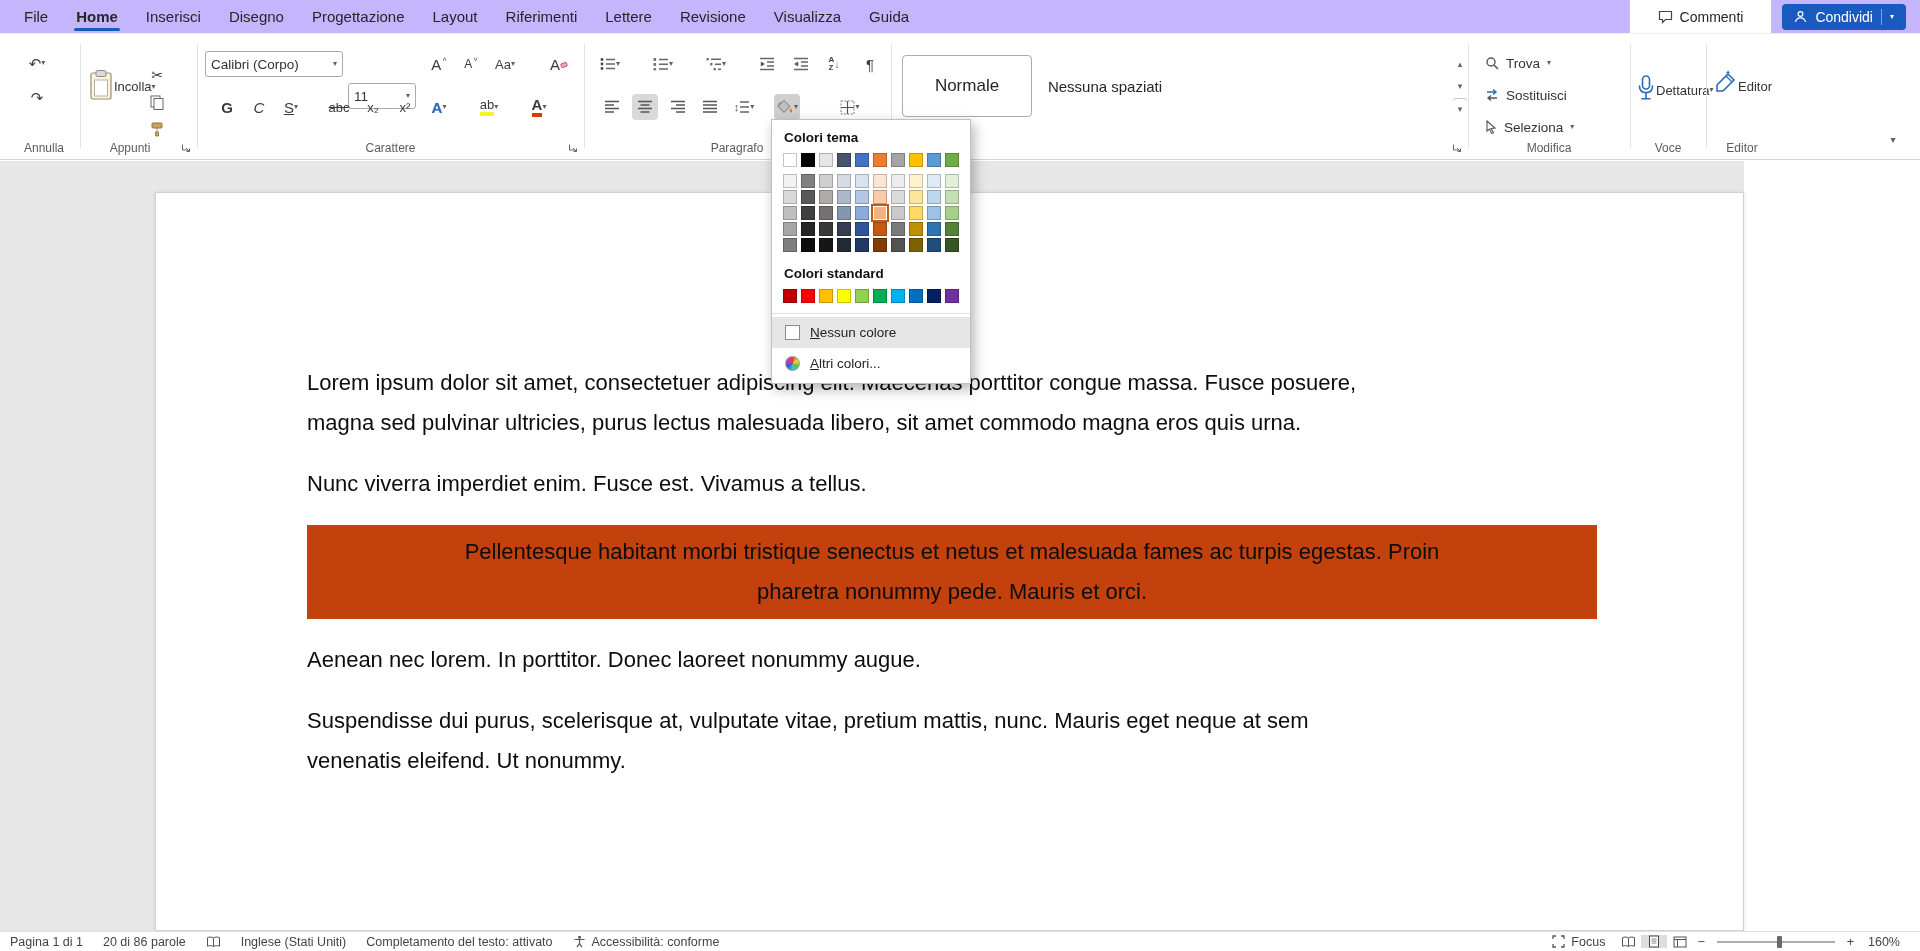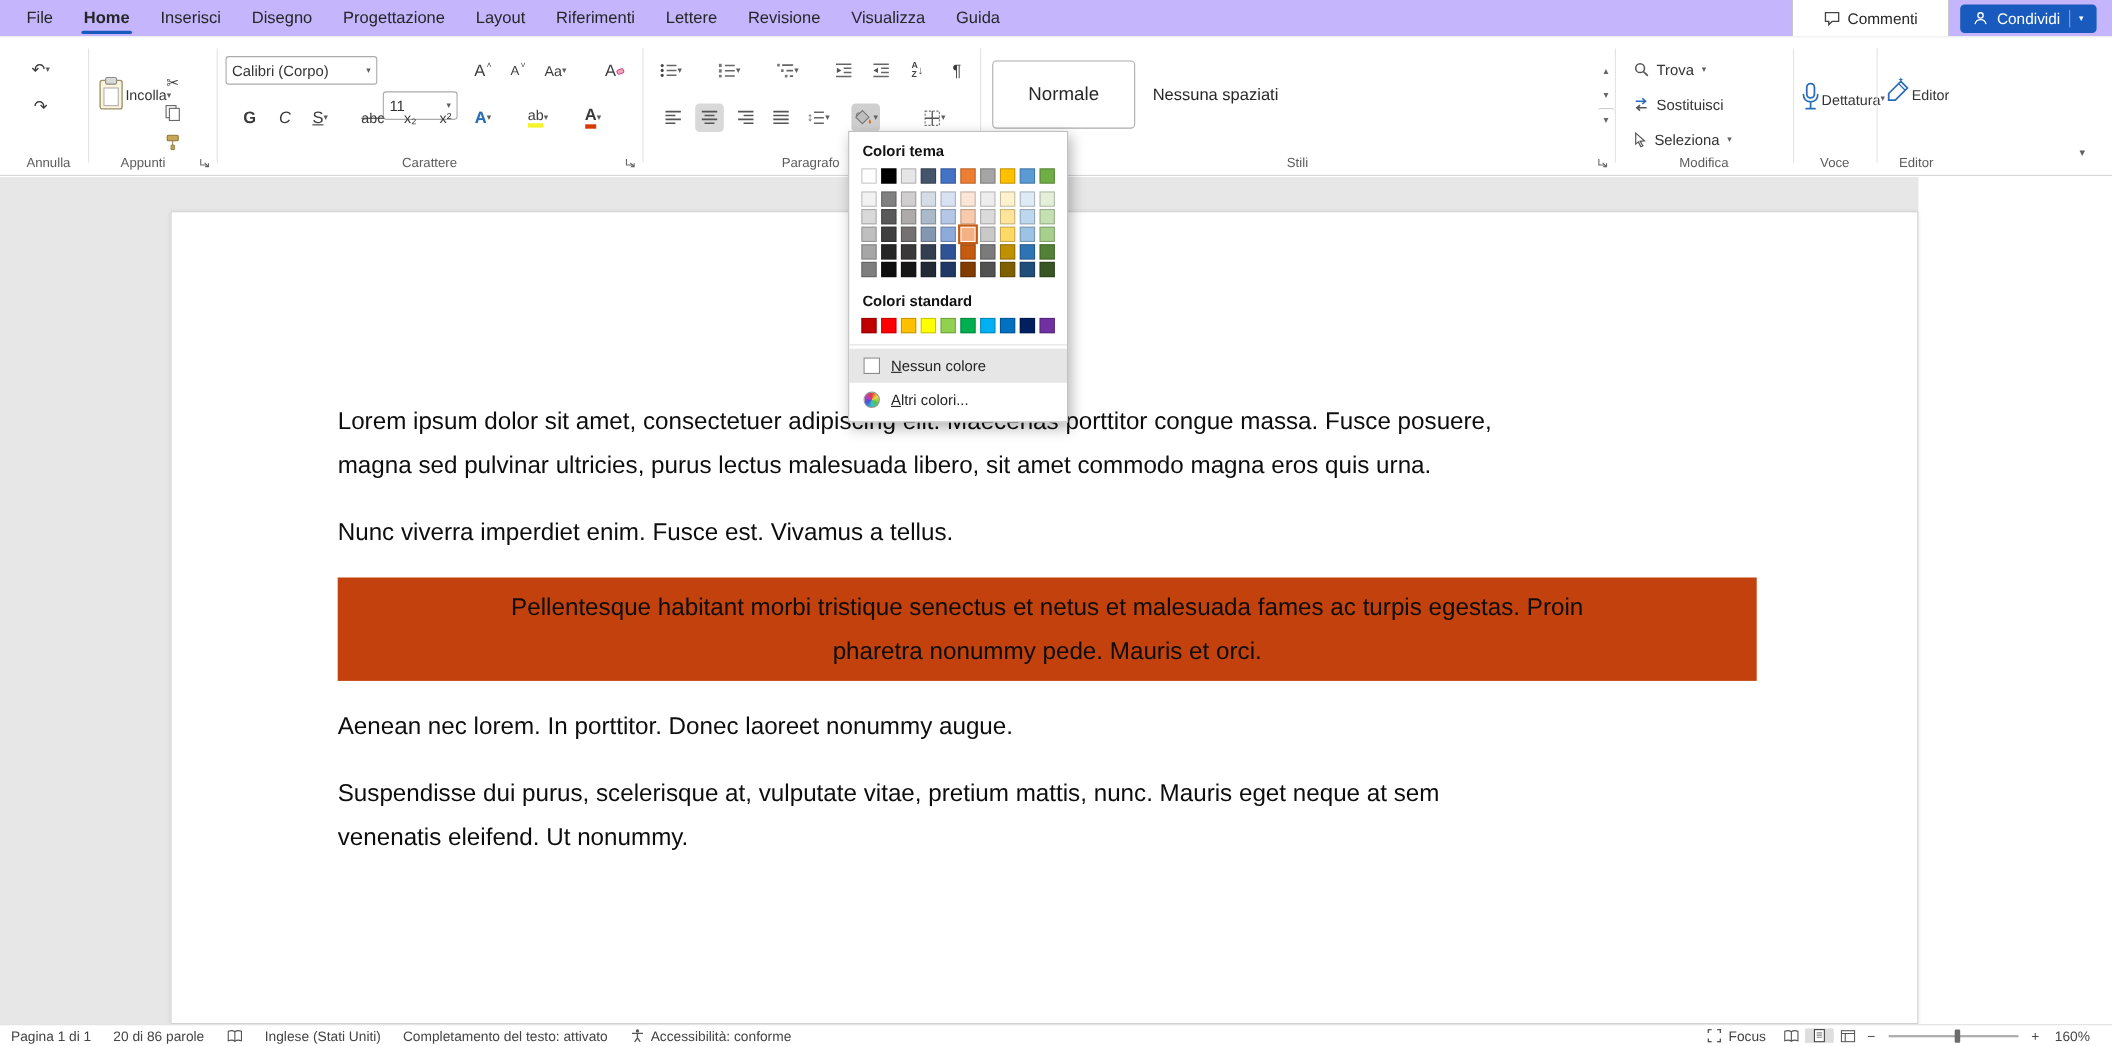--- a/index.html
+++ b/index.html
@@ -390,21 +390,20 @@
       <div class="sbtn">
           <span>▴</span>
         </div>
       <div class="sbtn">
           <span>▾</span>
         </div>
       <div class="sbtn" style="border-top:1px solid #ccc;">
           <span>▾</span>
         </div>
     </div>
-    <div class="glabel">Stili</div>
     <div class="launcher">
         <svg width="10" height="10" viewBox="0 0 10 10">
           <path d="M1.5 1.5v5.5h5.5" fill="none" stroke="#666"></path>
           <path d="M5 5l3.5 3.5M8.5 5.5v3h-3" fill="none" stroke="#666"></path>
         </svg>
       </div>
   </div>
   <div class="vsep" style="left:1468px;"></div>
 
   <div class="rgroup" style="left:1469px;width:160px;">

